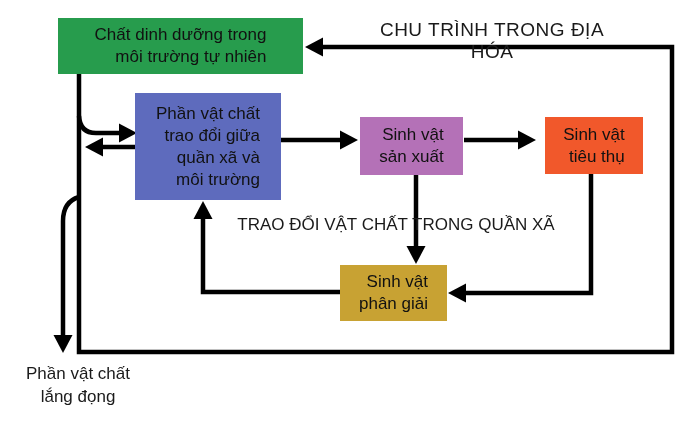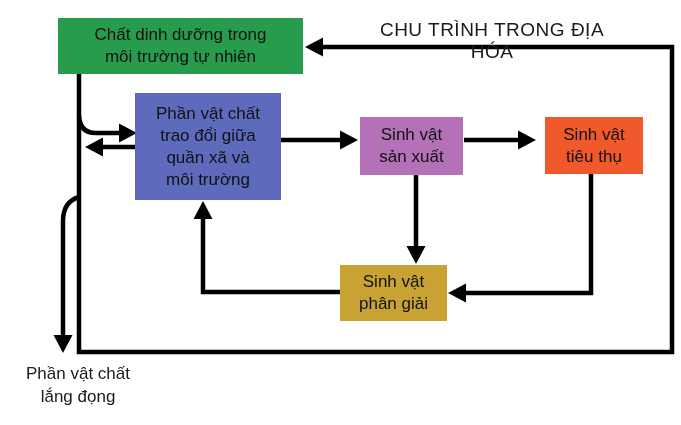--- a/index.html
+++ b/index.html
@@ -27,21 +27,21 @@
   }
   svg.connectors polygon {
     fill: #000000;
     stroke: none;
   }
   .box {
     position: absolute;
     display: flex;
     align-items: center;
     justify-content: center;
-    text-align: center;
+    text-align: right;
     color: #111111;
     font-size: 17px;
     line-height: 22px;
     white-space: pre-line;
     z-index: 2;
   }
   .label {
     position: absolute;
     color: #1a1a1a;
     text-align: center;
@@ -127,17 +127,18 @@
   <div class="box box-consumer" style="background-color: rgb(241, 88, 43);">
     <span>Sinh vật
 tiêu thụ</span>
   </div>
 
   <div class="box box-decomposer" style="background-color: rgb(200, 162, 51);">
     <span>Sinh vật
 phân giải</span>
   </div>
 
+  <div class="label exchange-caption">TRAO ĐỔI VẬT CHẤT TRONG QUẦN XÃ</div>
 
   <div class="label sediment-caption">Phần vật chất
 lắng đọng</div>
 
 </div>
 
 </body></html>

